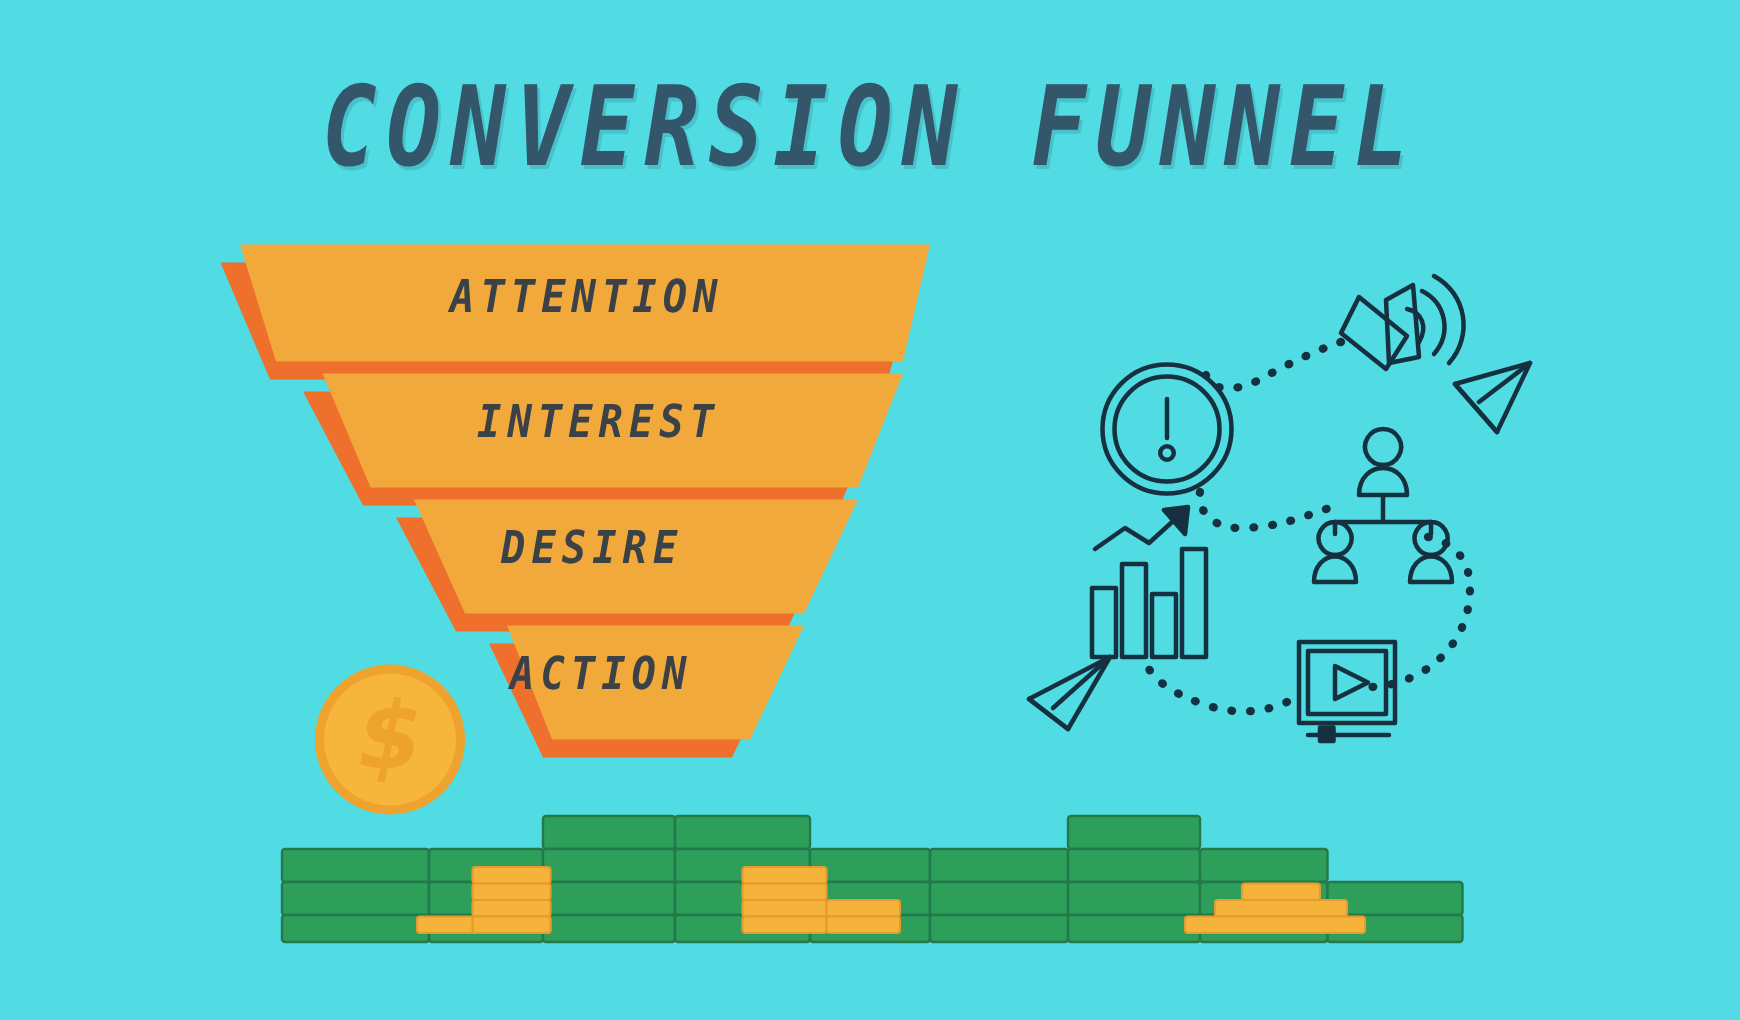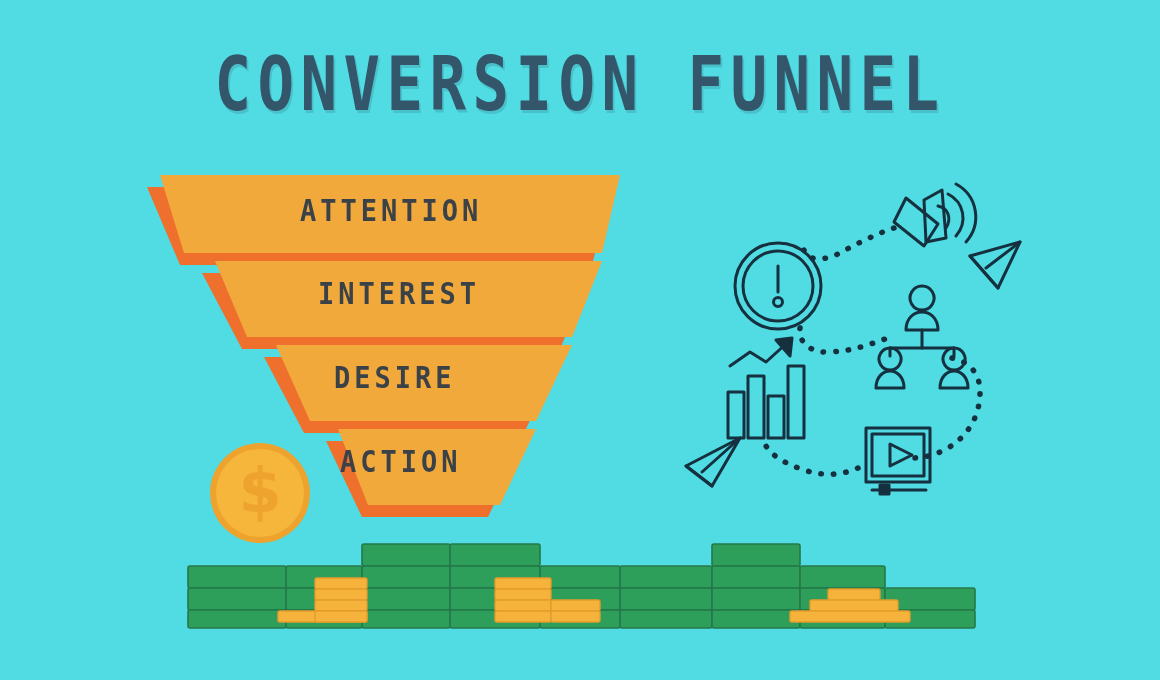--- a/index.html
+++ b/index.html
@@ -16,20 +16,21 @@
     font-family: "DejaVu Sans Mono", monospace;
     position: relative;
   }
 
   #stage {
     position: relative;
     width: 1160px;
     height: 680px;
     background: #51dbe2;
     overflow: hidden;
+    font-style: italic;
   }
 
   
   #page-title {
     position: absolute;
     left: 0;
     top: 42px;
     width: 1160px;
     text-align: center;
     font-family: "DejaVu Sans Mono", monospace;
@@ -40,21 +41,21 @@
     white-space: nowrap;
     transform: scaleX(0.92) scaleY(1.12);
     transform-origin: center top;
     text-shadow: 2px 2px 0 rgba(40,80,100,0.18);
   }
 
   
   #funnel {
     position: absolute;
     left: 140px;
-    top: 165px;
+    top: 153px;
     width: 480px;
     height: 340px;
   }
 
   .funnel-layer {
     position: absolute;
     left: 0;
     top: 0;
     width: 480px;
     height: 340px;

